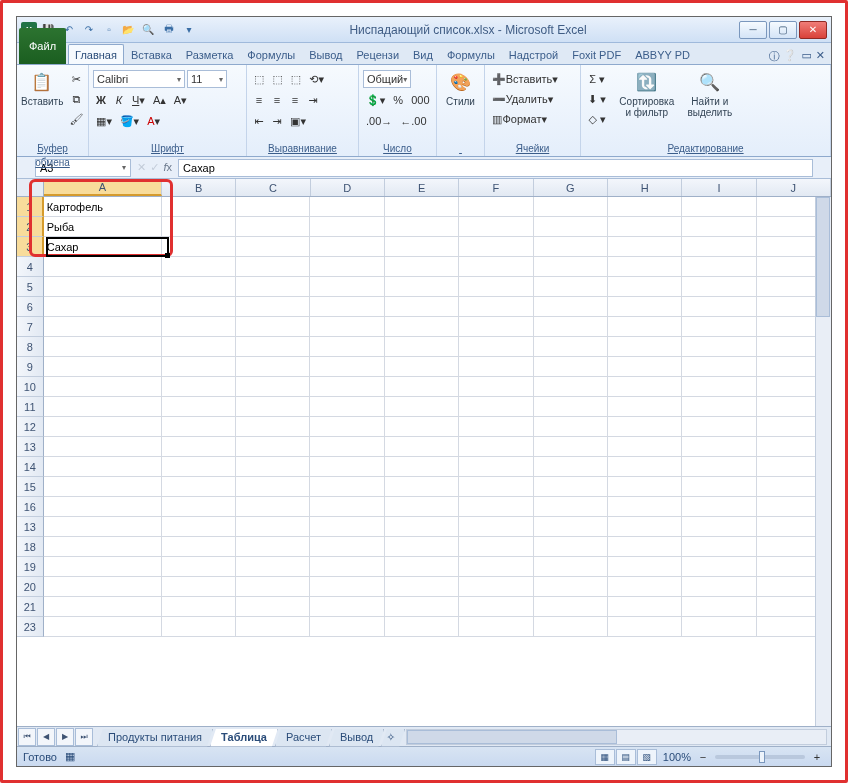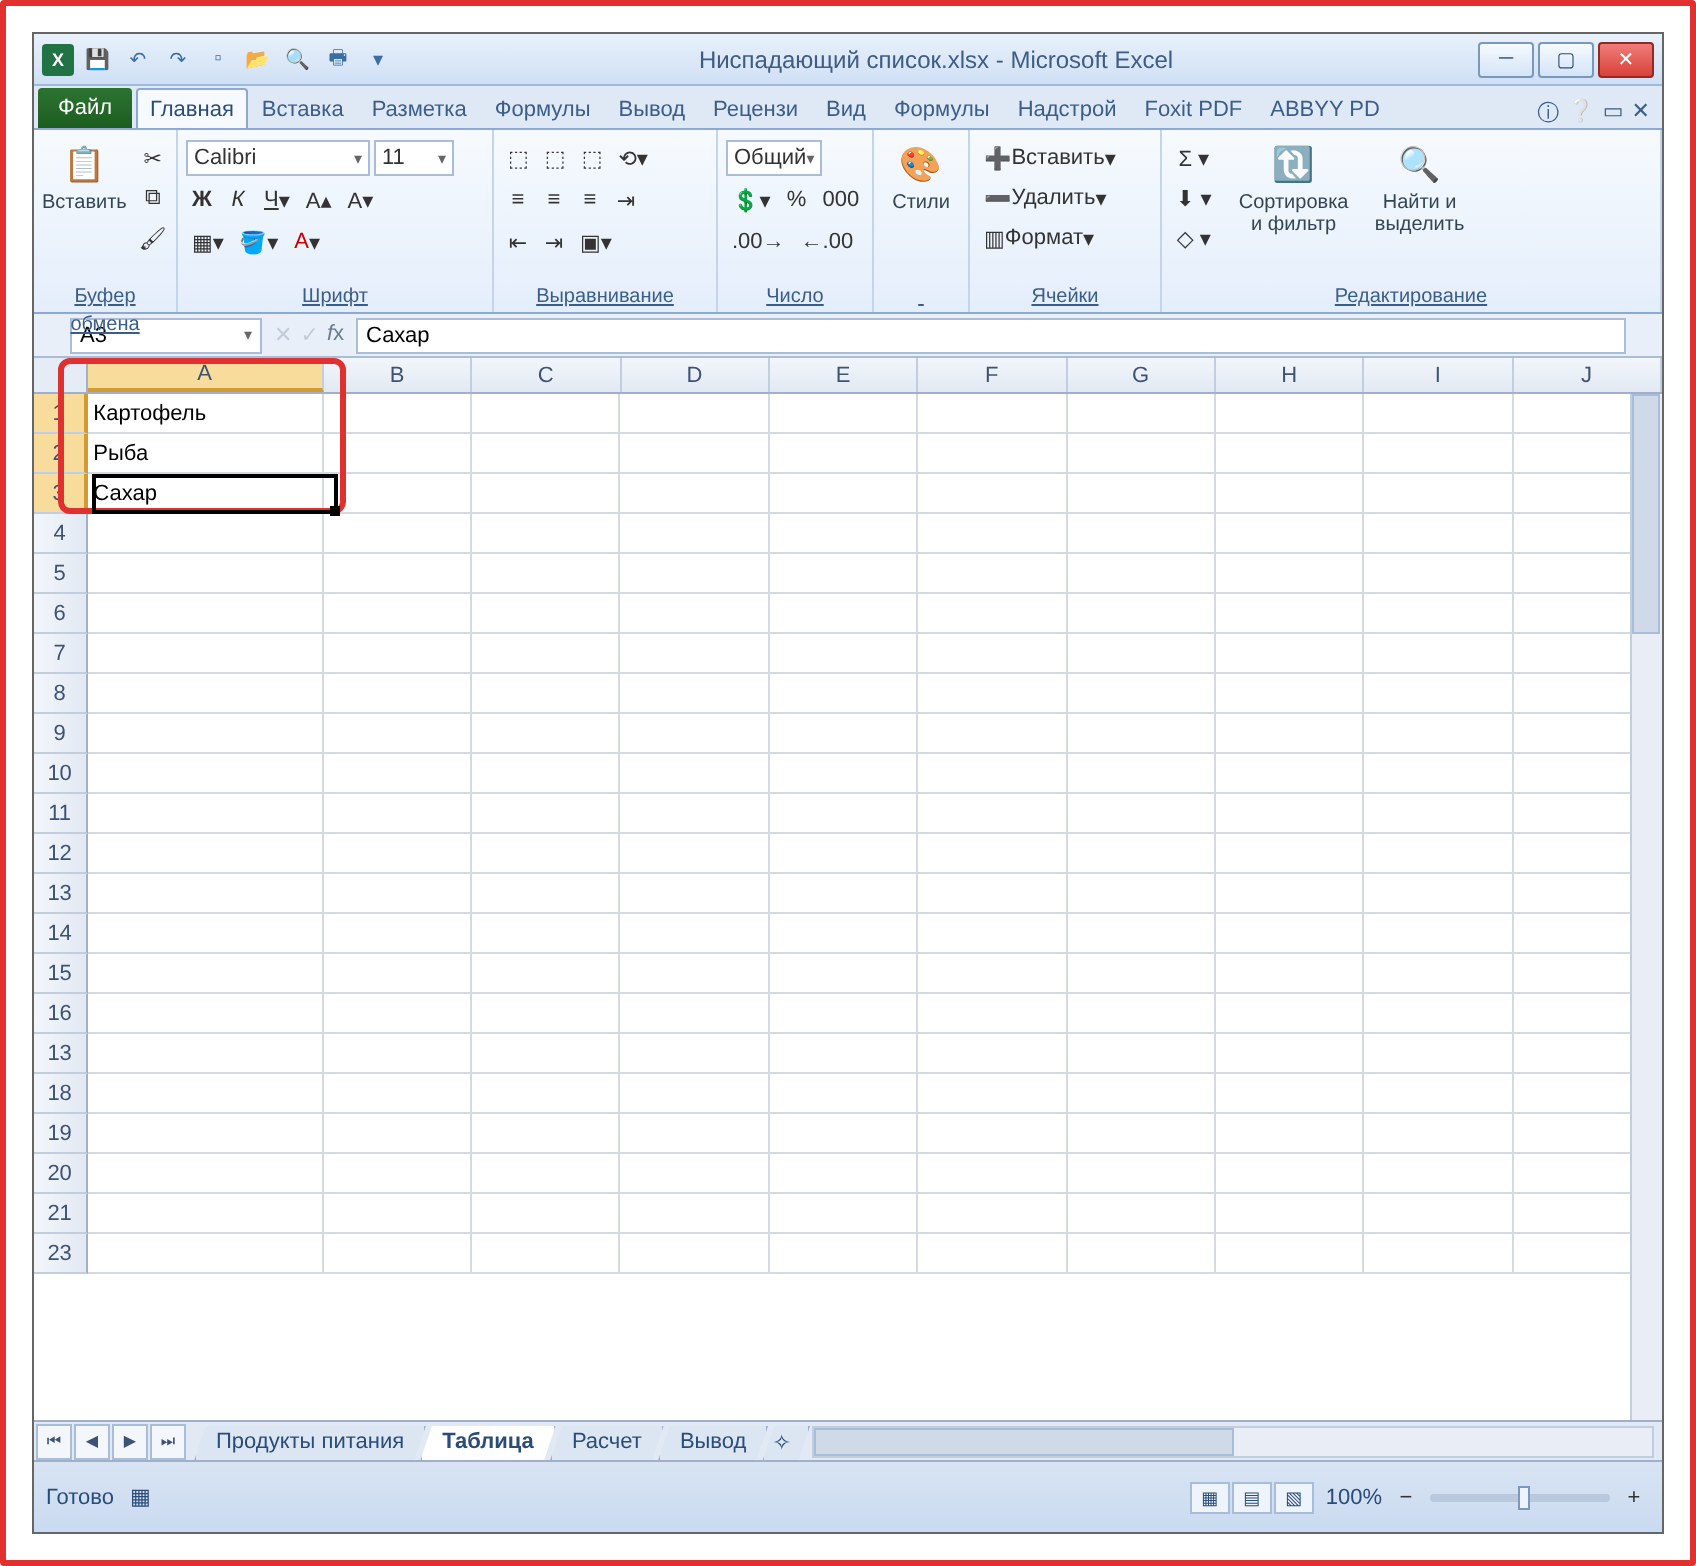--- a/index.html
+++ b/index.html
@@ -12,21 +12,21 @@
   .titlebar .xl-logo { width:16px;height:16px;background:#217346;color:#fff;font-weight:bold;font-size:9px;display:flex;align-items:center;justify-content:center;border-radius:2px;margin-right:4px;}
   .qat { display:flex; gap:4px; align-items:center;}
   .qat .qbtn { width:16px;height:16px;display:flex;align-items:center;justify-content:center;color:#3a6ea5;font-size:10px;border-radius:2px;}
   .title-text{flex:1;text-align:center;color:#3f5c84;font-size:12px;}
   .winbtns{display:flex;gap:2px;}
   .winbtn{width:28px;height:18px;border:1px solid #7a97bd;border-radius:2px;background:linear-gradient(#f5faff,#d4e4f7);display:flex;align-items:center;justify-content:center;color:#32506f;font-size:10px;}
   .winbtn.close{background:linear-gradient(#f07d78,#d9423a);border-color:#902a25;color:#fff;}
 
   
   .ribbon-tabs{height:22px;background:#dfe9f5;display:flex;align-items:flex-end;padding-left:2px;border-bottom:1px solid #8ea9cd;}
-  .file-tab{background:linear-gradient(#2c7330,#1b5e20);color:#fff;height:20px;padding:0 10px;display:flex;align-items:center;border-radius:2px 2px 0 0;font-size:11px;margin-right:2px;}
+  .file-tab{background:linear-gradient(#2c7330,#1b5e20);color:#fff;height:36px;padding:0 10px;display:flex;align-items:center;border-radius:2px 2px 0 0;font-size:11px;margin-right:2px;}
   .tab{height:20px;padding:0 6px;display:flex;align-items:center;color:#3b5d8a;border:1px solid transparent;border-bottom:none;font-size:11px;}
   .tab.active{background:#f6fafe;border-color:#8ea9cd;border-radius:2px 2px 0 0;color:#2a4c79;}
   .help-icons{margin-left:auto;display:flex;gap:4px;padding-right:6px;color:#3b5d8a;}
 
   
   .ribbon{height:92px;background:linear-gradient(#f6fafe,#e4eefb);border-bottom:1px solid #8ea9cd;display:flex;}
   .grp{border-right:1px solid #c4d4ea;padding:2px 4px 0;display:flex;flex-direction:column;justify-content:space-between;}
   .grp-body{display:flex;gap:3px;align-items:flex-start;flex:1;}
   .grp-title{text-align:center;color:#3b5d8a;font-size:10px;height:14px;line-height:14px;position:relative;text-decoration:underline;}
   .bigbtn{display:flex;flex-direction:column;align-items:center;gap:2px;width:46px;padding-top:3px;}
@@ -67,21 +67,21 @@
   .sheetbar{height:20px;background:#e1e9f4;border-top:1px solid #9fb0c8;display:flex;align-items:center;}
   .nav{display:flex;}
   .nav .nb{width:18px;height:18px;border:1px solid #a9bdd8;background:#f3f6fb;display:flex;align-items:center;justify-content:center;font-size:8px;color:#3e5373;margin-left:1px;}
   .stabs{display:flex;margin-left:4px;align-items:flex-end;height:20px;}
   .stab{height:18px;padding:0 10px;background:#dce6f2;border:1px solid #9fb0c8;border-top:none;display:flex;align-items:center;font-size:11px;color:#2a4c79;clip-path:polygon(6px 0,100% 0,calc(100% - 6px) 100%,0 100%);margin-right:-3px;}
   .stab.active{background:#fff;font-weight:bold;}
   .hscroll{flex:1;height:16px;background:#e9eef6;border:1px solid #c2cddd;margin:0 4px;position:relative;}
   .hscroll .thumb{position:absolute;left:0;top:0;height:14px;width:50%;background:#cfd9e8;border:1px solid #a9bdd8;}
 
   
-  .status{height:36px;background:linear-gradient(#d8e4f3,#cadaf0);border-top:1px solid #9fb0c8;display:flex;align-items:center;padding:0 6px;color:#2a4c79;}
+  .status{height:20px;background:linear-gradient(#d8e4f3,#cadaf0);border-top:1px solid #9fb0c8;display:flex;align-items:center;padding:0 6px;color:#2a4c79;}
   .status .spacer{flex:1;}
   .viewbtns{display:flex;gap:1px;margin-right:6px;}
   .viewbtns .vb{width:20px;height:16px;border:1px solid #a9bdd8;background:#eef4fb;display:flex;align-items:center;justify-content:center;font-size:9px;}
   .zoom{display:flex;align-items:center;gap:4px;}
   .zoom .track{width:90px;height:4px;background:#b9c8dd;position:relative;border-radius:2px;}
   .zoom .track .th{position:absolute;left:44px;top:-4px;width:6px;height:12px;background:#eef4fb;border:1px solid #7a97bd;}
   .vscroll{position:absolute;right:0;top:18px;bottom:0;width:16px;background:#e9eef6;border-left:1px solid #c2cddd;}
   .vscroll .vthumb{position:absolute;top:0;left:0;width:14px;height:120px;background:#cfd9e8;border:1px solid #a9bdd8;}
 </style>
 </head>

